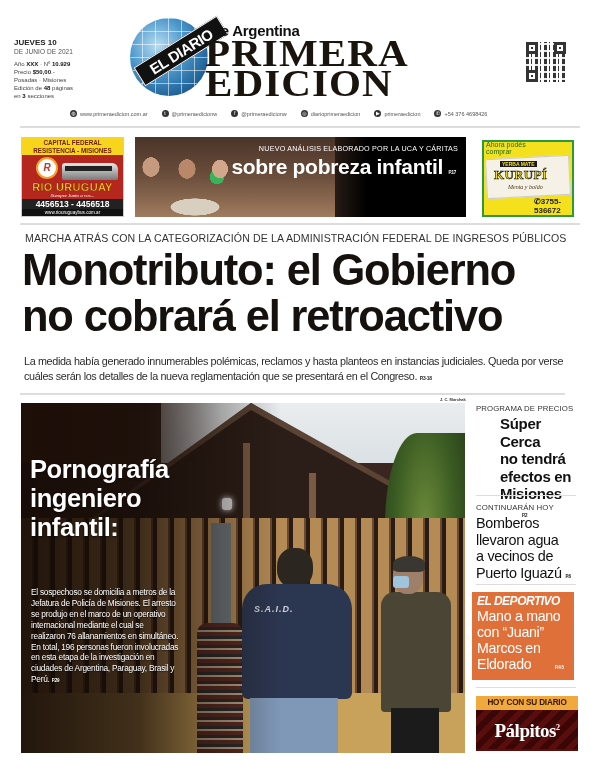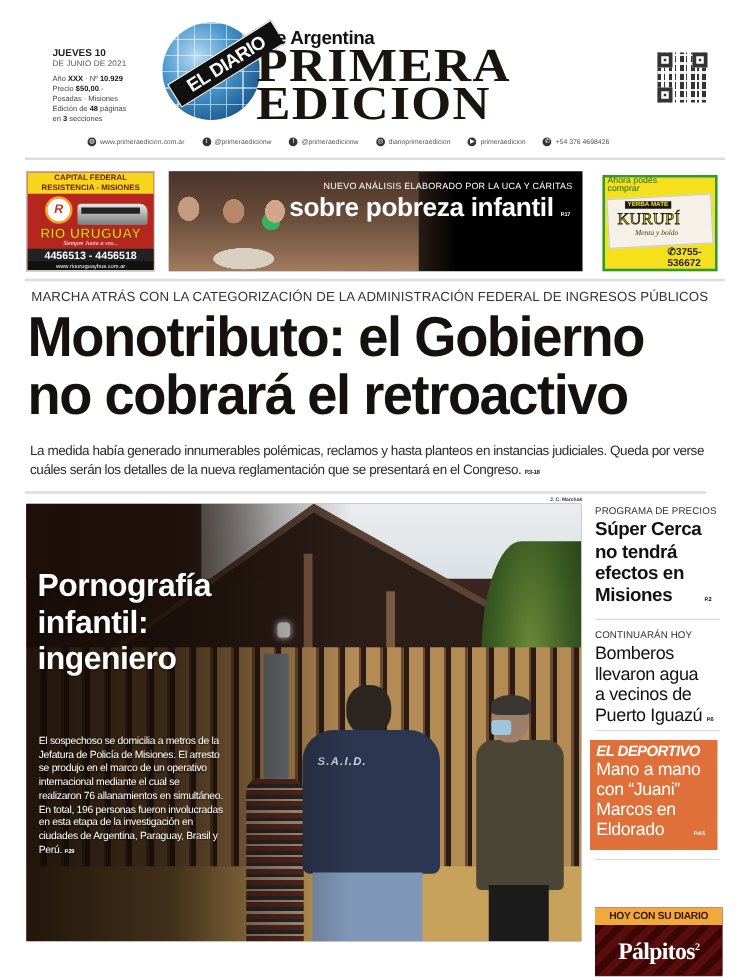--- a/index.html
+++ b/index.html
@@ -2,21 +2,21 @@
 <html><head>
 <meta charset="utf-8">
 <style>
   * { box-sizing: border-box; margin: 0; padding: 0; }
   html, body { width: 600px; height: 784px; background: #fff; overflow: hidden; }
   body { position: relative; font-family: "Liberation Sans", sans-serif; color: #1a1a1a; }
 
   .abs { position: absolute; }
 
   
-  .date-block { left: 42px; top: 38px; width: 100px; font-size: 6px; line-height: 8px; color: #444; }
+  .date-block { left: 14px; top: 38px; width: 100px; font-size: 6px; line-height: 8px; color: #444; }
   .date-day { font-weight: bold; font-size: 8px; color: #222; line-height: 10px; }
   .date-full { font-size: 6.5px; color: #555; margin-bottom: 4px; letter-spacing: 0.1px; }
   .date-block b { color: #111; }
 
   .logo-globe { left: 130px; top: 18px; width: 78px; height: 78px; border-radius: 50%;
     background: radial-gradient(circle at 35% 35%, #b8dcf2 0%, #4a97cc 40%, #1f5f94 75%, #123f66 100%); overflow: hidden; }
   .logo-globe .grid { position: absolute; inset: 0; border-radius: 50%;
     background:
       repeating-linear-gradient(0deg, transparent 0 12px, rgba(255,255,255,0.55) 12px 13px),
       repeating-linear-gradient(90deg, transparent 0 12px, rgba(255,255,255,0.55) 12px 13px); }
@@ -66,21 +66,21 @@
       linear-gradient(180deg, #4a3428 0%, #6c4f3d 50%, #a07b5e 100%); }
   .teaser .kicker { position: absolute; right: 8px; top: 7px; color: #fff; font-size: 7.2px; letter-spacing: 0.2px; }
   .teaser .head { position: absolute; right: 10px; top: 18px; color: #fff; font-weight: bold; font-size: 21px; line-height: 24px; text-align: right; letter-spacing: -0.3px; }
   .teaser .pg { font-size: 4.5px; font-weight: bold; }
 
   .ad-kurupi { left: 480px; top: 137px; width: 96px; height: 82px; background: #fff; overflow: hidden; }
   .ad-kurupi .bg { position: absolute; left: 2px; top: 3px; right: 2px; bottom: 2px; background: #f4e01c; border: 2px solid #2b9a3a; }
   .ad-kurupi .now { position: absolute; left: 6px; top: 4px; font-size: 7px; line-height: 7px; color: #1d6b24; }
   .ad-kurupi .scroll { position: absolute; left: 6px; top: 20px; width: 84px; height: 40px; background: #f5f1e6; border: 1px solid #ccc; transform: rotate(-3deg); }
   .ad-kurupi .yerba { position: absolute; left: 20px; top: 24px; font-size: 5px; font-weight: bold; color: #f4e01c; background: #1a1a1a; padding: 0 2px; }
-  .ad-kurupi .kur { position: absolute; left: 14px; top: 30px; font-family: "Liberation Serif", serif; font-weight: normal; font-size: 13px; color: #f4e01c; -webkit-text-stroke: 0.6px #111; letter-spacing: 0.3px; }
+  .ad-kurupi .kur { position: absolute; left: 14px; top: 30px; font-family: "Liberation Serif", serif; font-weight: bold; font-size: 13px; color: #f4e01c; -webkit-text-stroke: 0.6px #111; letter-spacing: 0.3px; }
   .ad-kurupi .menta { position: absolute; left: 28px; top: 47px; font-size: 6px; font-style: italic; color: #4a3a12; font-family: "Liberation Serif", serif; }
   .ad-kurupi .tel { position: absolute; left: 6px; bottom: 4px; font-weight: bold; font-size: 8px; color: #222; padding-left: 48px; }
 
   
   .kicker-main { left: 25px; top: 232px; width: 555px; font-size: 10.6px; color: #333; letter-spacing: 0.1px; white-space: nowrap; }
   .headline { left: 22px; top: 247px; width: 570px; font-weight: bold; font-size: 45px; line-height: 46px; color: #15110e; letter-spacing: -1.2px; transform: scaleX(0.965); transform-origin: left; }
   .deck { left: 24px; top: 354px; width: 560px; font-size: 10.8px; line-height: 15px; color: #2b2b2b; letter-spacing: -0.35px; }
   .deck .pg { font-size: 5px; font-weight: bold; }
 
   
@@ -131,21 +131,21 @@
   .rc-head { font-weight: bold; font-size: 15px; line-height: 17.5px; color: #111; letter-spacing: -0.3px; }
   .rc-head2 { font-size: 14.4px; line-height: 16.5px; color: #111; letter-spacing: -0.3px; }
   .pg-s { font-size: 4.5px; font-weight: bold; }
   .rc-rule { left: 476px; width: 100px; height: 1px; background: #ddd; }
 
   .deportivo { left: 472px; top: 592px; width: 102px; height: 88px; background: #e0703a; padding: 3px 5px; color: #fff; }
   .deportivo .k { font-weight: bold; font-style: italic; font-size: 12px; line-height: 13px; letter-spacing: -0.5px; }
   .deportivo .h { font-size: 14.2px; line-height: 16px; letter-spacing: -0.3px; }
   .deportivo .pg-s { color: #fff; }
 
-  .palpitos { left: 476px; top: 726px; width: 102px; height: 55px; background: #5a0d0d; overflow: hidden; }
+  .palpitos { left: 476px; top: 696px; width: 102px; height: 55px; background: #5a0d0d; overflow: hidden; }
   .palpitos .k { background: #f0a93c; color: #3a1500; font-weight: bold; font-size: 8.2px; line-height: 14px; text-align: center; letter-spacing: -0.2px; }
   .palpitos .logo { color: #fff; font-weight: bold; font-size: 19px; line-height: 36px; text-align: center; font-family: "Liberation Serif", serif; letter-spacing: -0.5px;
     background: repeating-linear-gradient(135deg, #3c0606 0 6px, #5a0d0d 6px 12px); }
   .palpitos .logo sup { font-size: 8px; }
 </style>
 </head>
 <body>
 
 <div class="abs date-block">
   <div class="date-day">JUEVES 10</div>
@@ -290,32 +290,32 @@
     <div class="legs"></div>
     <div class="head"></div>
     <div class="hair"></div>
     <div class="mask"></div>
   </div>
   <div class="mp-shade"></div>
   <div class="mp-shade-top"></div>
 
   <div class="mp-title">
     <div>Pornografía</div>
+    <div>ingeniero</div>
     <div>infantil:</div>
-    <div>ingeniero</div>
   </div>
   <div class="mp-body">
     <span>El sospechoso se domicilia a metros de la Jefatura de Policía de Misiones. El arresto se produjo en el marco de un operativo internacional mediante el cual se realizaron 76 allanamientos en simultáneo. En total, 196 personas fueron involucradas en esta etapa de la investigación en ciudades de Argentina, Paraguay, Brasil y Perú.</span>
     <span class="pg">P.29</span>
   </div>
 </div>
 
 <div class="abs rc" style="top:404px;">
   <div class="rc-kicker">PROGRAMA DE PRECIOS</div>
-  <div class="rc-head" style="margin-top:2px;">
+  <div class="rc-head" style="margin-top:2px;margin-left:24px;">
     <div>Súper Cerca</div>
     <div>no tendrá</div>
     <div>efectos en</div>
     <div><span>Misiones</span> <span class="pg-s" style="margin-left:22px;">P.2</span></div>
   </div>
 </div>
 <div class="abs rc-rule" style="top:495px;"></div>
 
 <div class="abs rc" style="top:503px;">
   <div class="rc-kicker">CONTINUARÁN HOY</div>

